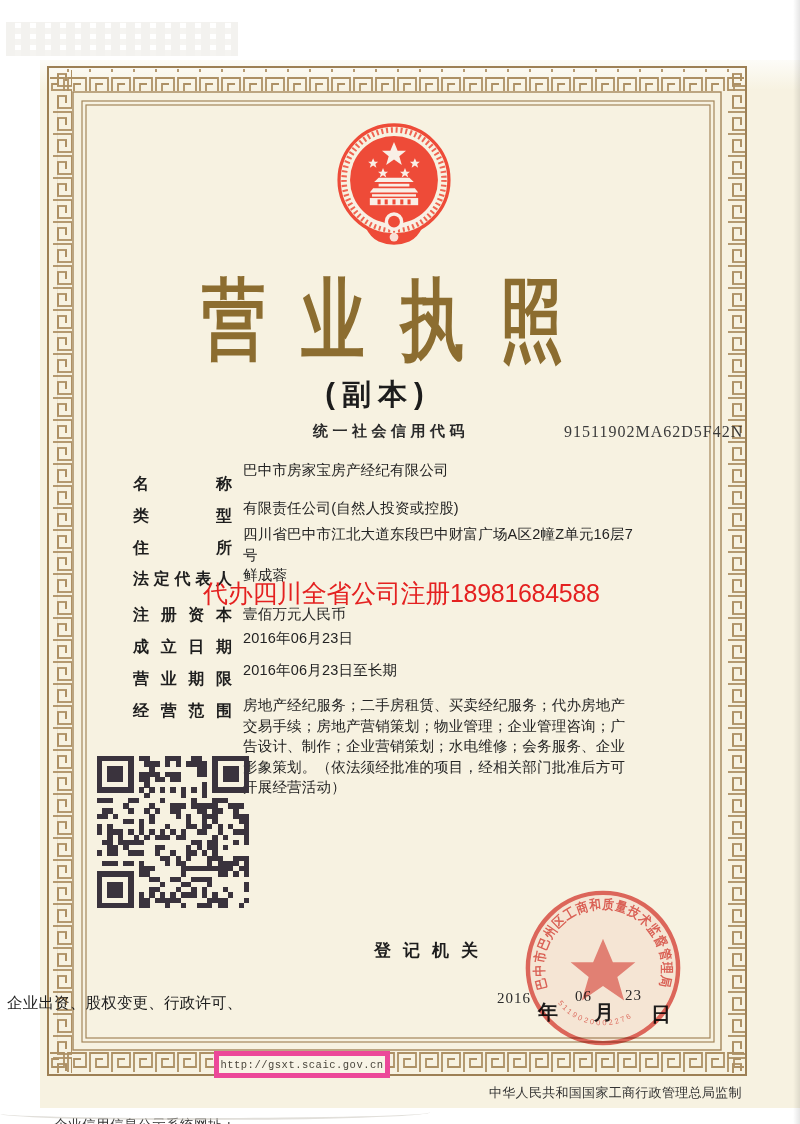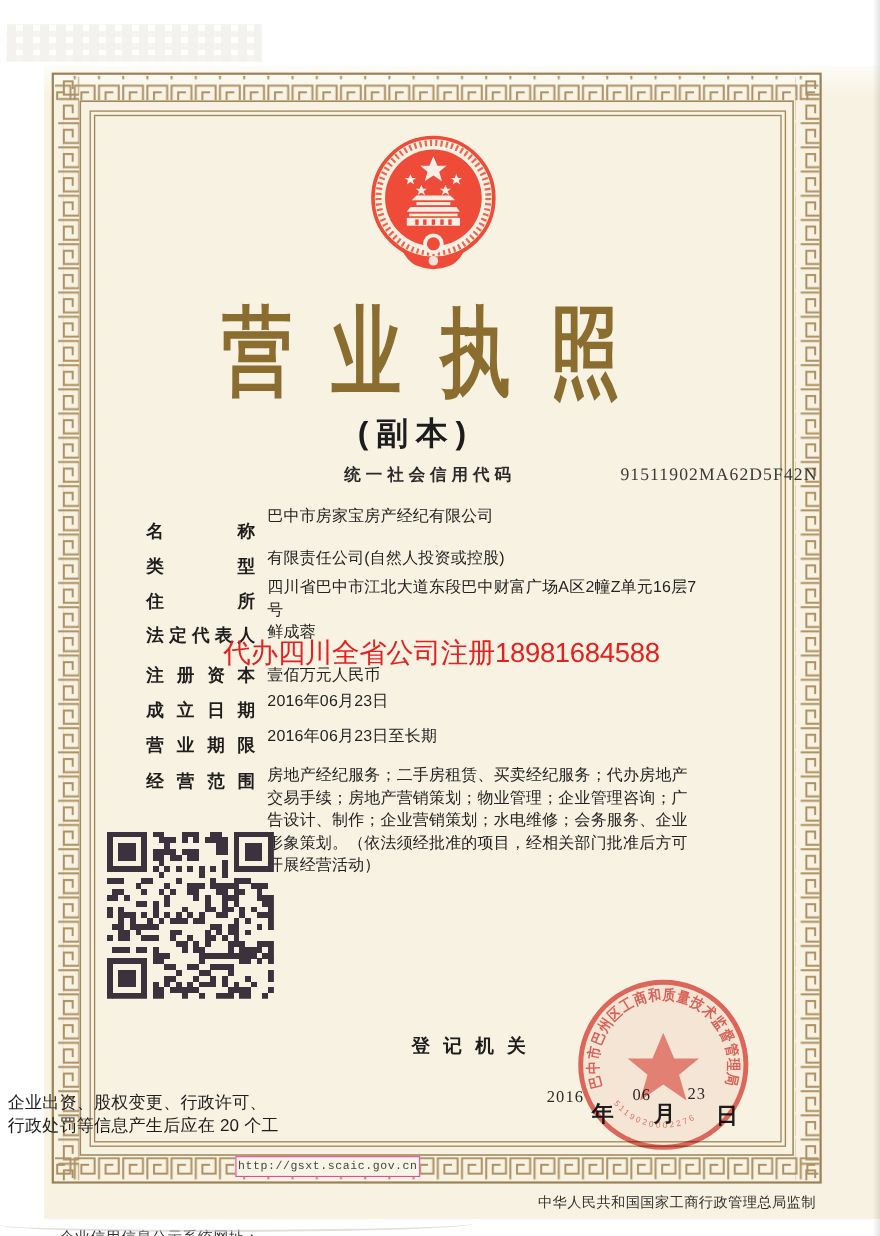--- a/index.html
+++ b/index.html
@@ -44,21 +44,21 @@
   
   .qr{left:97px;top:756px;width:152px;height:152px;}
   
   .regorg{left:374px;top:939px;font-size:17px;font-weight:700;color:#1d1d1d;letter-spacing:12px;white-space:nowrap;}
   .datechar{position:absolute;font-size:20px;font-weight:700;color:#1d1d1d;}
   .datenum{position:absolute;font-family:"Liberation Serif","DejaVu Serif",serif;
        font-size:15px;color:#2b2b2b;letter-spacing:1px;}
   .seal{left:519px;top:884px;width:168px;height:168px;mix-blend-mode:multiply;opacity:.93;}
   
   .annot{left:7px;top:993px;width:300px;font-size:15.5px;color:#1d1d1d;line-height:20.6px;letter-spacing:.2px;}
-  .urlbox{left:214px;top:1051px;width:166px;height:17px;background:#f8f4e6;border:1px solid #ec4899;
+  .urlbox{left:214px;top:1051px;width:166px;height:17px;background:#f8f4e6;border:5px solid #ec4899;
        font-family:"Liberation Mono","DejaVu Sans Mono",monospace;font-size:10.5px;color:#4a463c;
        display:flex;align-items:center;justify-content:center;letter-spacing:.5px;}
   .footer-left{left:54px;top:1084px;font-family:"Liberation Serif","DejaVu Serif",serif;
        font-size:13.5px;color:#333;letter-spacing:.5px;margin-top:32px;}
   .footer-right{left:489px;top:1084px;font-family:"Liberation Serif","DejaVu Serif",serif;
        font-size:13px;color:#333;letter-spacing:.3px;}
 </style>
 </head>
 <body>
 
@@ -547,21 +547,20 @@
   <text font-size="13.5" font-weight="bold" fill="#df5a54" letter-spacing="1">
     <textPath href="#sealArcTop" startOffset="0" textLength="228" lengthAdjust="spacingAndGlyphs">巴中市巴州区工商和质量技术监督管理局</textPath>
   </text>
   <text font-size="7.5" fill="#e36a62" letter-spacing="2.4">
     <textPath href="#sealArcBottom" startOffset="8">5119020002276</textPath>
   </text>
 </svg>
 
 <div class="abs annot">
   <div>企业出资、股权变更、行政许可、</div>
-  <div>行政处罚等信息产生后应在 20 个工</div>
 </div>
 
 <div class="abs urlbox">http://gsxt.scaic.gov.cn</div>
 
 <div class="abs footer-left">企业信用信息公示系统网址：</div>
 <div class="abs footer-right">中华人民共和国国家工商行政管理总局监制</div>
 
 <div class="abs paper-bottom-shadow"></div>
 <div class="abs edge-r"></div>
 

